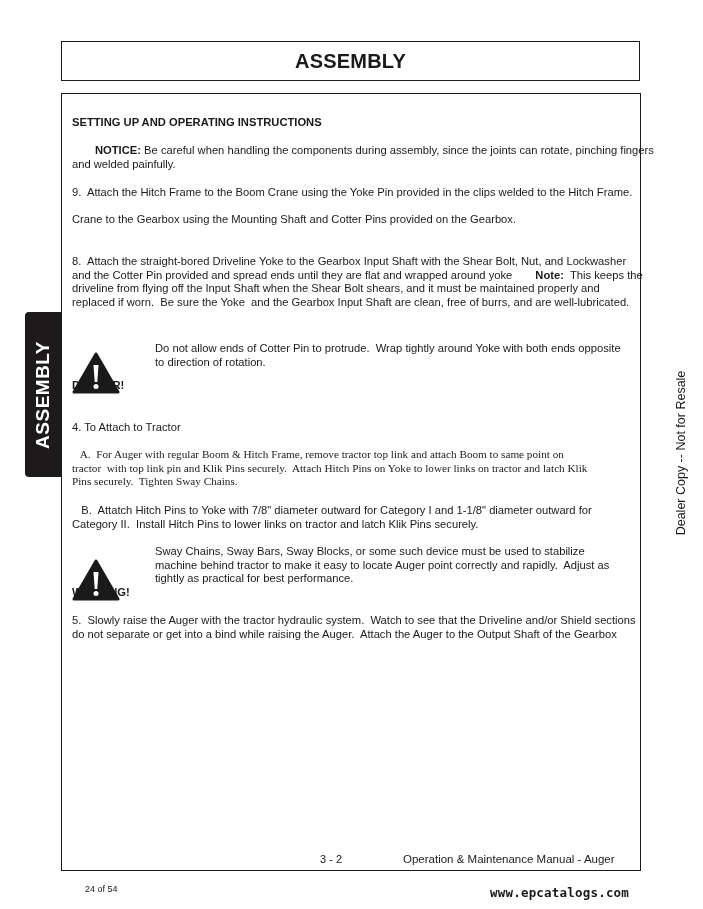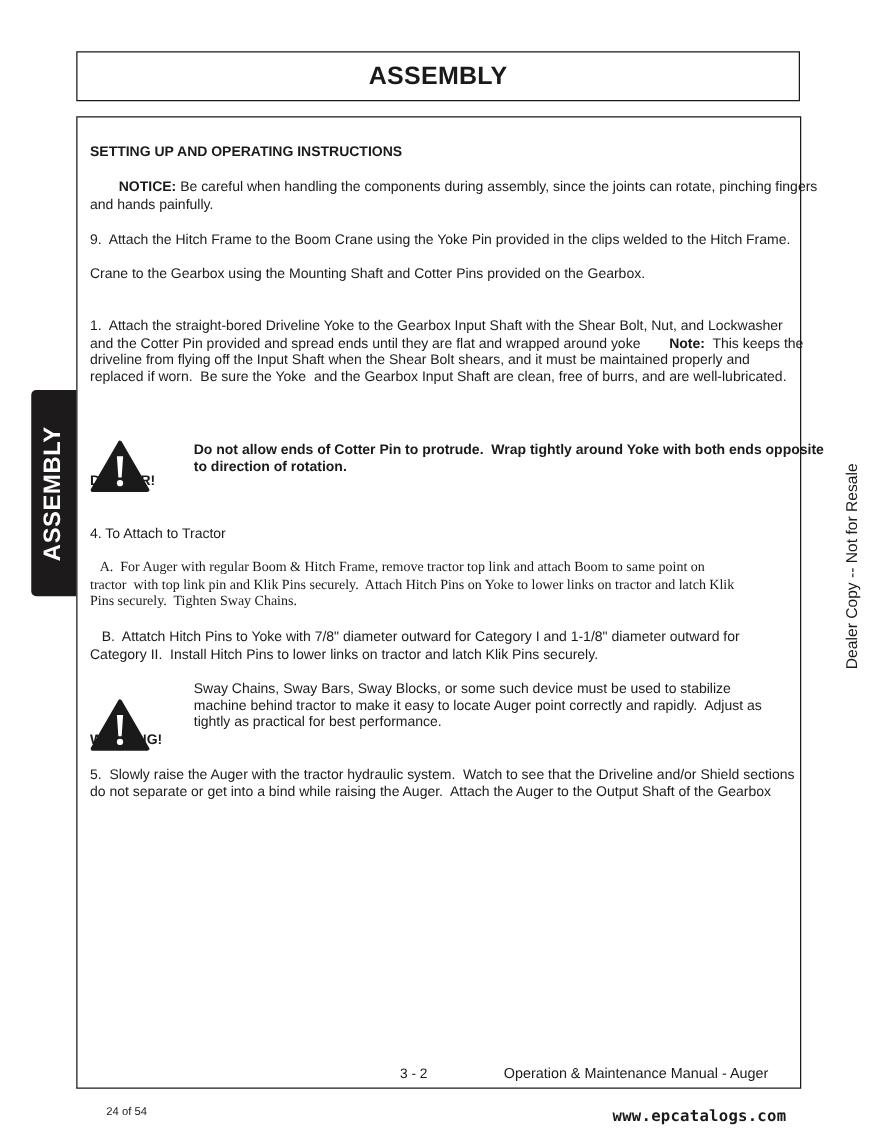--- a/index.html
+++ b/index.html
@@ -170,46 +170,46 @@
 </div>
 
 <div class="main-box"></div>
 
 <div class="content">
 
   <div class="block heading" style="top:116px;">SETTING UP AND OPERATING INSTRUCTIONS</div>
 
   <div class="block" style="top:144px;">
     <span class="line"><span class="b">NOTICE:</span><span> Be careful when handling the components during assembly, since the joints can rotate, pinching fingers</span></span>
-    <span class="line">and hands painfully.</span>
+    <span class="line">and welded painfully.</span>
   </div>
 
   <div class="block" style="top:186px;">
     <span class="line">9.  Attach the Hitch Frame to the Boom Crane using the Yoke Pin provided in the clips welded to the Hitch Frame.</span>
   </div>
 
   <div class="block" style="top:213px;">
     <span class="line">Crane to the Gearbox using the Mounting Shaft and Cotter Pins provided on the Gearbox.</span>
   </div>
 
   <div class="block" style="top:255px;">
-    <span class="line">1.  Attach the straight-bored Driveline Yoke to the Gearbox Input Shaft with the Shear Bolt, Nut, and Lockwasher</span>
+    <span class="line">8.  Attach the straight-bored Driveline Yoke to the Gearbox Input Shaft with the Shear Bolt, Nut, and Lockwasher</span>
     <span class="line"><span>and the Cotter Pin provided and spread ends until they are flat and wrapped around yoke</span><span class="b">Note:</span><span>  This keeps the</span></span>
     <span class="line">driveline from flying off the Input Shaft when the Shear Bolt shears, and it must be maintained properly and</span>
     <span class="line">replaced if worn.  Be sure the Yoke  and the Gearbox Input Shaft are clean, free of burrs, and are well-lubricated.</span>
   </div>
 
   <div class="block" style="top:338px; height:60px;">
     <span class="alert-label" style="top:0;">DANGER!</span>
     <svg class="alert-icon" style="top:14px;" viewBox="0 0 48 42">
       <path d="M24 2 L46 40 L2 40 Z" fill="#1a1a1a" stroke="#1a1a1a" stroke-width="3" stroke-linejoin="round"></path>
       <path d="M21.5 13 L26.5 13 L25.3 30 L22.7 30 Z" fill="#ffffff"></path>
       <circle cx="24" cy="34.5" r="2.5" fill="#ffffff"></circle>
     </svg>
-    <div class="alert-text" style="top:16px;font-weight:bold;">
+    <div class="alert-text" style="top:4px;">
       <span class="line">Do not allow ends of Cotter Pin to protrude.  Wrap tightly around Yoke with both ends opposite</span>
       <span class="line">to direction of rotation.</span>
     </div>
   </div>
 
   <div class="block" style="top:421px;">4.  To Attach to Tractor</div>
 
   <div class="block" style="top:448px;font-family:Liberation Serif, serif;">
     <span class="line">   A.  For Auger with regular Boom &amp; Hitch Frame, remove tractor top link and attach Boom to same point on</span>
     <span class="line">tractor  with top link pin and Klik Pins securely.  Attach Hitch Pins on Yoke to lower links on tractor and latch Klik</span>

